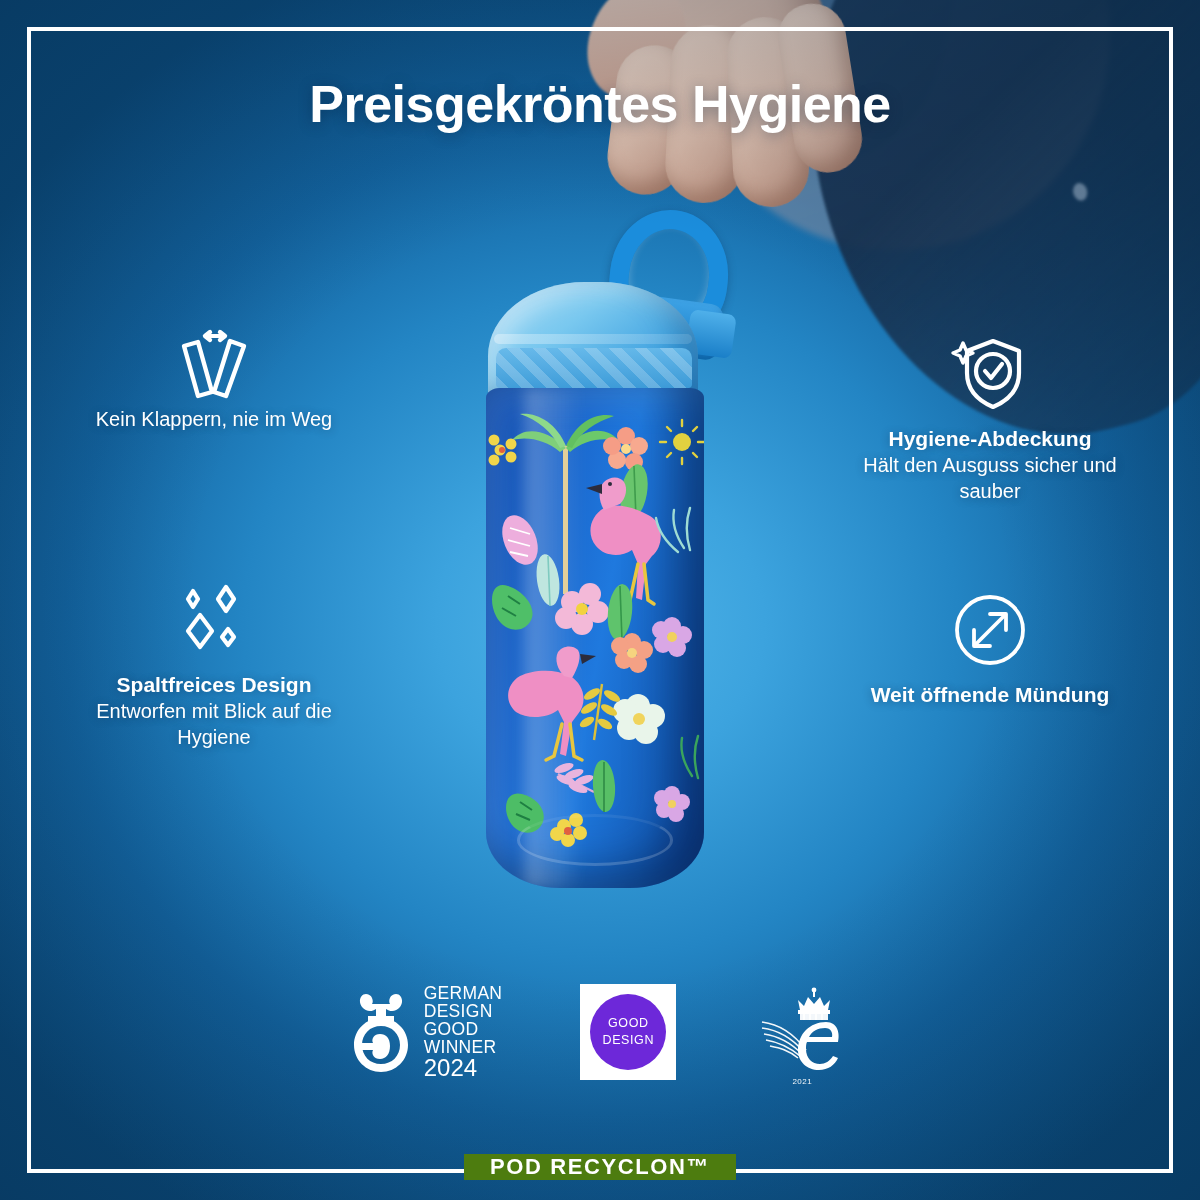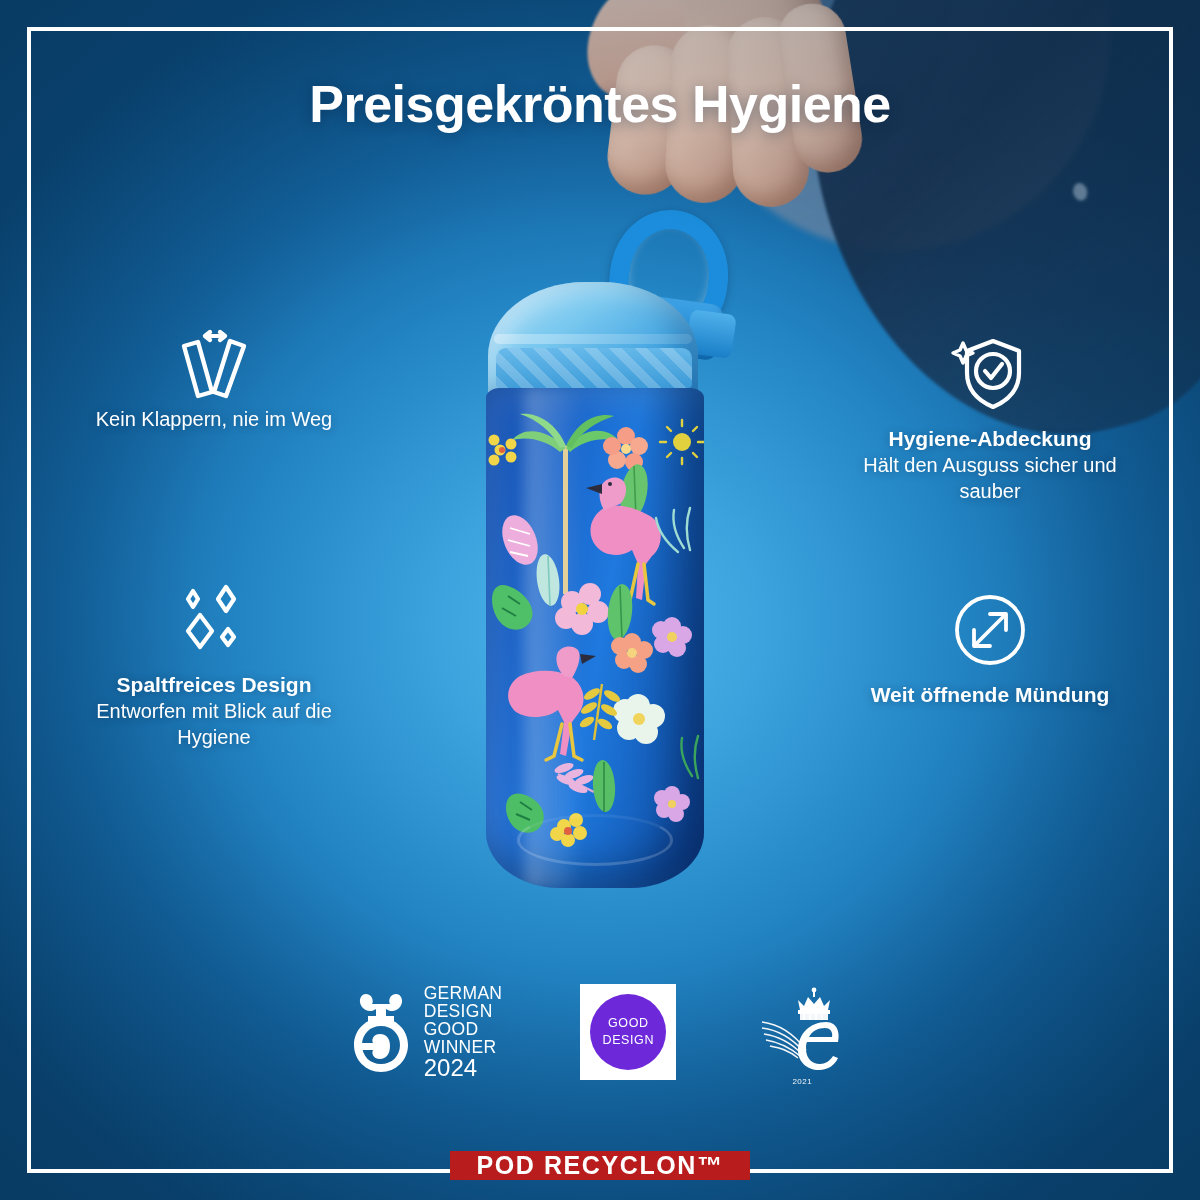--- a/index.html
+++ b/index.html
@@ -188,23 +188,23 @@
   }
   .badge-queen { width:96px; height:104px; position:relative; color:#fff;text-decoration:underline; }
   .queen-year { position:absolute; bottom:-2px; width:100%; text-align:center; font-size:8px; letter-spacing:.5px; opacity:.95; }
 
   
   .footer-wrap {
     position:absolute; left:0; bottom:20px; width:100%;
     display:flex; align-items:center; justify-content:center;
   }
   .footer-brand {
-    background:#b91c1c;
+    background:#4d7c0f;
     padding:0 26px;
-    color:#fff; font-size:25px; font-weight:700; letter-spacing:1.6px;
+    color:#fff; font-size:22px; font-weight:700; letter-spacing:1.6px;
     position:relative; z-index:2;
   }
 </style>
 </head>
 <body>
 
 <div class="scene">
 
   <div class="person-shirt-lt"></div>
   <div class="person-collar"></div>

